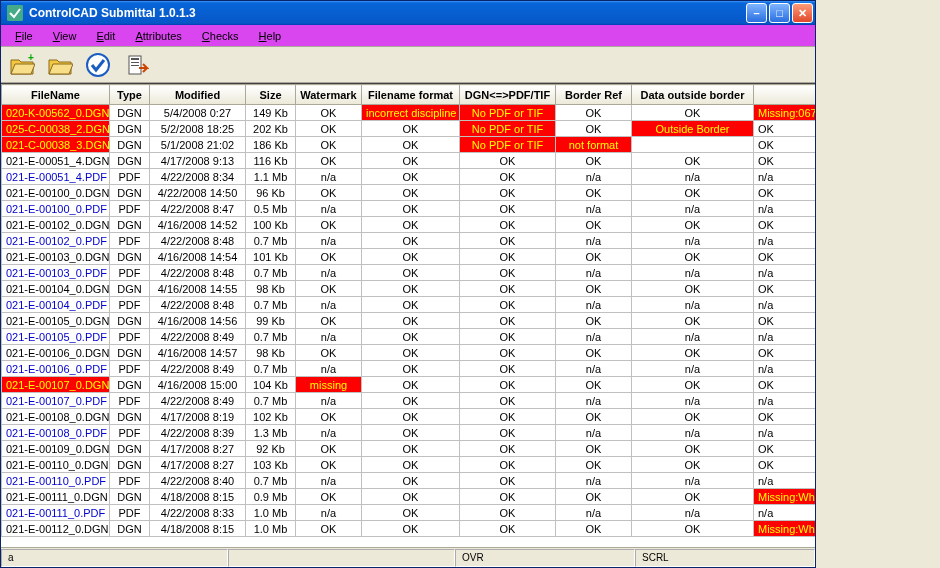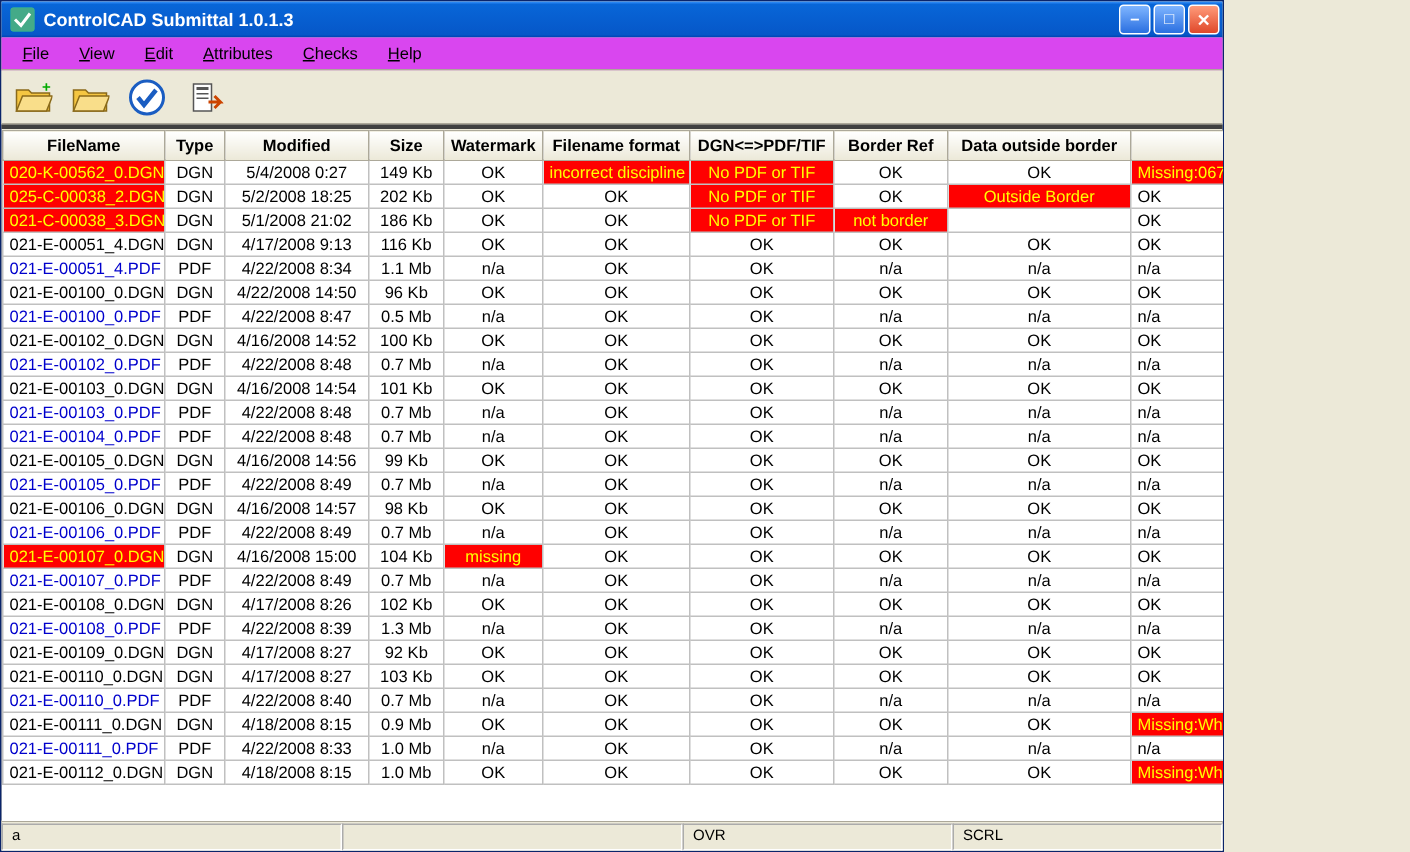--- a/index.html
+++ b/index.html
@@ -10,21 +10,21 @@
 .titlebar-text { flex: 1; font-weight: bold; font-size: 12px; padding-left: 2px; }
 .window-buttons { display: flex; gap: 2px; }
 .win-btn { width: 21px; height: 20px; border: 1px solid #fff; border-radius: 3px; background: linear-gradient(to bottom, #7fb5ff, #2a6fe0); display: flex; align-items: center; justify-content: center; color: #fff; font-weight: bold; font-size: 11px; cursor: pointer; }
 .win-btn.close { background: linear-gradient(to bottom, #ff9b7a, #e0482a); }
 .menubar { height: 22px; background: #d946ef; display: flex; align-items: center; padding: 2px 6px; border-bottom: 1px solid #aca899; gap: 4px; }
 .menu-item { padding: 2px 8px; cursor: pointer; }
 .menu-item .ul { text-decoration: underline; }
 .toolbar { height: 36px; background: #ece9d8; display: flex; align-items: center; padding: 2px 6px; gap: 8px; border-bottom: 1px solid #aca899; }
 .tool-btn { width: 30px; height: 30px; display: flex; align-items: center; justify-content: center; cursor: pointer; border: 1px solid transparent; border-radius: 3px; }
 .tool-btn svg { width: 26px; height: 26px; }
-.content { flex: 1; background: #fff; overflow: auto; border-top: 3px solid #404040; position: relative; }
+.content { flex: 1; background: #fff; overflow: auto; border-top: 1px solid #404040; position: relative; }
 table { border-collapse: collapse; width: 100%; table-layout: fixed; }
 th { background: linear-gradient(to bottom, #fff, #ece9d8); border: 1px solid #aca899; padding: 2px 4px; font-weight: bold; font-size: 11px; text-align: right; height: 20px; white-space: nowrap; overflow: hidden; position: sticky; top: 0; }
 th.center { text-align: center; }
 td { border: 1px solid #c0c0c0; padding: 1px 4px; font-size: 11px; height: 16px; white-space: nowrap; overflow: hidden; text-align: center; }
 td.left { text-align: left; }
 .filename-dgn { color: #000; margin-left: 32px; }
 .filename-pdf { color: #0000cc; }
 .cell-error { background: #ff0000; color: #ffff00; }
 .statusbar { height: 20px; background: #ece9d8; border-top: 1px solid #aca899; display: flex; align-items: center; font-size: 10px; }
 .status-cell { border: 1px inset #fff; padding: 1px 6px; height: 18px; display: flex; align-items: center; }
@@ -155,21 +155,21 @@
             <td class="left">OK</td>
           </tr>
           <tr>
             <td class="left filename-dgn cell-error">021-C-00038_3.DGN</td>
             <td>DGN</td>
             <td>5/1/2008 21:02</td>
             <td>186 Kb</td>
             <td>OK</td>
             <td>OK</td>
             <td class="cell-error">No PDF or TIF</td>
-            <td class="cell-error">not border</td>
+            <td class="cell-error">not format</td>
             <td></td>
             <td class="left">OK</td>
           </tr>
           <tr>
             <td class="left filename-dgn">021-E-00051_4.DGN</td>
             <td>DGN</td>
             <td>4/17/2008 9:13</td>
             <td>116 Kb</td>
             <td>OK</td>
             <td>OK</td>
@@ -254,20 +254,32 @@
             <td class="left filename-pdf">021-E-00103_0.PDF</td>
             <td>PDF</td>
             <td>4/22/2008 8:48</td>
             <td>0.7 Mb</td>
             <td>n/a</td>
             <td>OK</td>
             <td>OK</td>
             <td>n/a</td>
             <td>n/a</td>
             <td class="left">n/a</td>
+          </tr>
+          <tr>
+            <td class="left filename-dgn">021-E-00104_0.DGN</td>
+            <td>DGN</td>
+            <td>4/16/2008 14:55</td>
+            <td>98 Kb</td>
+            <td>OK</td>
+            <td>OK</td>
+            <td>OK</td>
+            <td>OK</td>
+            <td>OK</td>
+            <td class="left">OK</td>
           </tr>
           <tr>
             <td class="left filename-pdf">021-E-00104_0.PDF</td>
             <td>PDF</td>
             <td>4/22/2008 8:48</td>
             <td>0.7 Mb</td>
             <td>n/a</td>
             <td>OK</td>
             <td>OK</td>
             <td>n/a</td>
@@ -342,21 +354,21 @@
             <td>n/a</td>
             <td>OK</td>
             <td>OK</td>
             <td>n/a</td>
             <td>n/a</td>
             <td class="left">n/a</td>
           </tr>
           <tr>
             <td class="left filename-dgn">021-E-00108_0.DGN</td>
             <td>DGN</td>
-            <td>4/17/2008 8:26</td>
+            <td>4/17/2008 8:19</td>
             <td>102 Kb</td>
             <td>OK</td>
             <td>OK</td>
             <td>OK</td>
             <td>OK</td>
             <td>OK</td>
             <td class="left">OK</td>
           </tr>
           <tr>
             <td class="left filename-pdf">021-E-00108_0.PDF</td>

